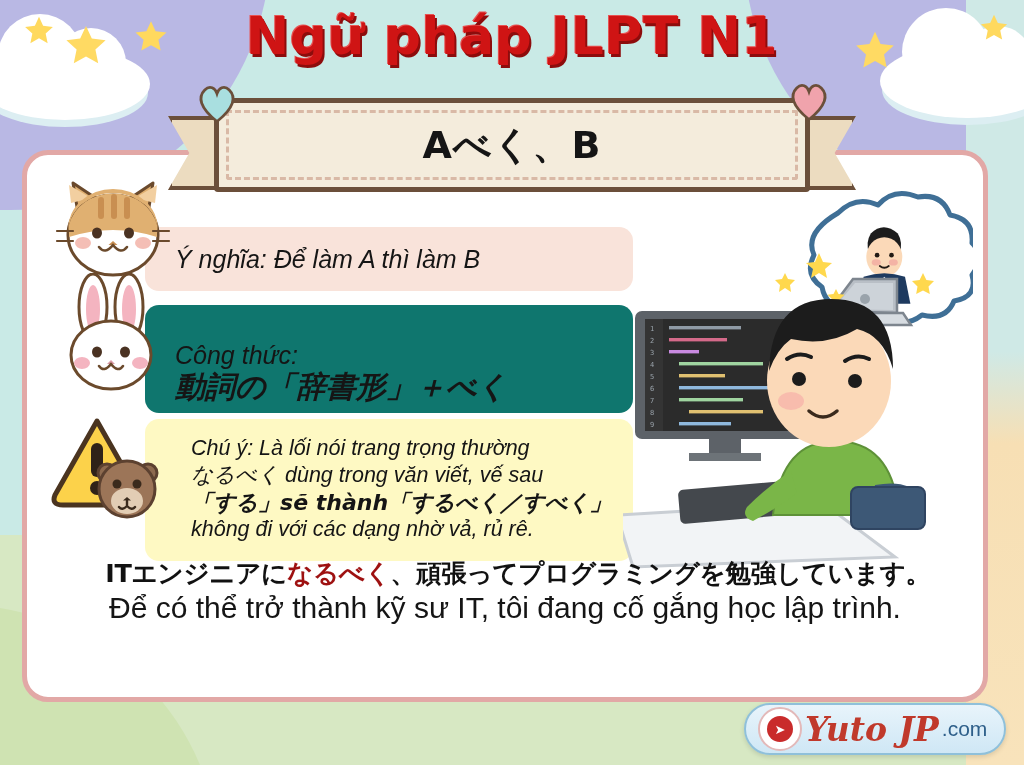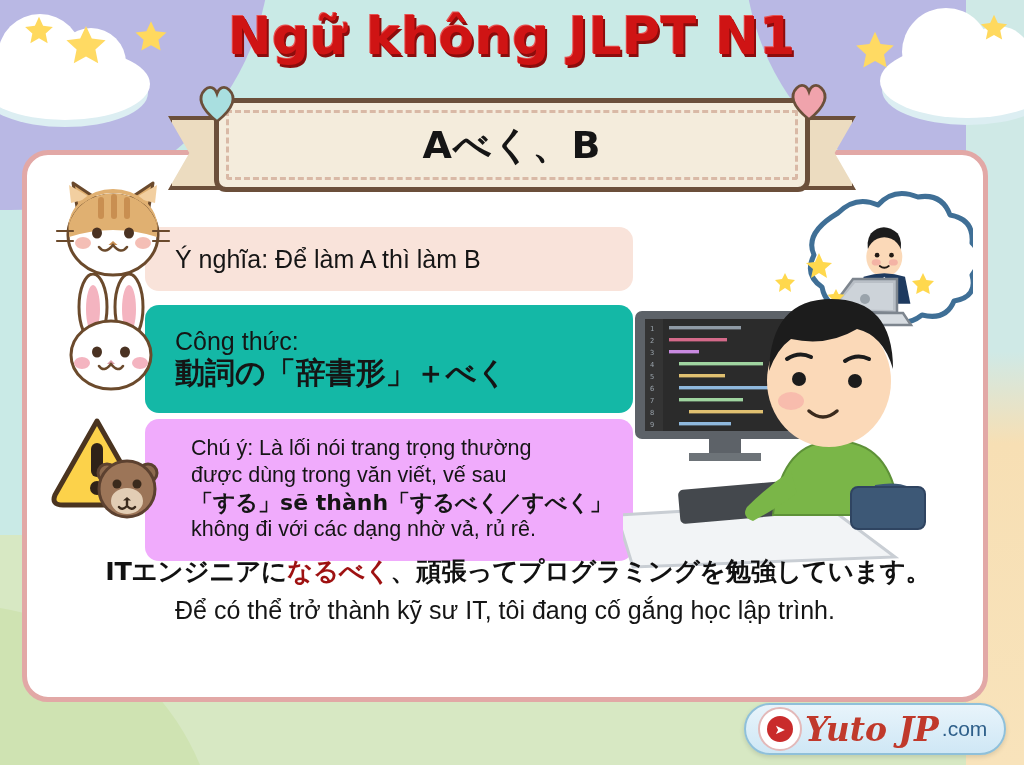--- a/index.html
+++ b/index.html
@@ -35,42 +35,42 @@
     font-family:"DejaVu Sans","Liberation Sans",sans-serif;
   }
 
   
   .ribbon{position:absolute;left:168px;top:98px;width:688px;height:86px;}
   .ribbon-tail{position:absolute;top:18px;width:74px;height:66px;background:#ecdcc0;
                border:4px solid #6b4f3a;}
   .tail-l{left:0;clip-path:polygon(0 0,100% 0,100% 100%,0 100%,26% 50%);}
   .tail-r{right:0;clip-path:polygon(0 0,100% 0,74% 50%,100% 100%,0 100%);}
   .ribbon-main{position:absolute;left:46px;right:46px;top:0;height:84px;
-               background:#f4ecdc;border:5px solid #6b4f3a;border-radius:12px;}
+               background:#f4ecdc;border:5px solid #6b4f3a;border-radius:4px;}
   .ribbon-dash{position:absolute;inset:7px;border:3px dashed #d9b9a6;border-radius:3px;}
   .ribbon-text{position:absolute;inset:0;display:flex;align-items:center;justify-content:center;
                font-size:38px;font-weight:bold;color:#151515;
                font-family:"DejaVu Sans","Liberation Sans",sans-serif;letter-spacing:1px;}
   .heart{position:absolute;width:42px;height:40px;}
   .heart svg{display:block;}
   .heart-l{left:28px;top:-14px;}
   .heart-r{right:26px;top:-16px;}
 
   
   .card{position:absolute;left:22px;top:150px;width:956px;height:542px;
         background:#fff;border:5px solid #e2a8a6;border-radius:26px;}
 
   
   .rows{position:absolute;left:18px;top:58px;width:580px;}
   .row{position:relative;margin-bottom:14px;}
   .row-bar{position:relative;border-radius:14px;padding:8px 18px 8px 130px;min-height:44px;
-           display:flex;flex-direction:column;justify-content:center;}
+           display:flex;flex-direction:column;justify-content:center;font-style:italic;}
   .r-mean{background:#f9e3da;}
-  .r-form{background:#14b8a6;}
-  .r-note{background:#f0abfc;}
+  .r-form{background:#0f766e;justify-content:flex-end;}
+  .r-note{background:#fef9c3;}
   .row-text{font-size:25px;color:#151515;line-height:1.16;}
   .row-text.jp{font-size:30px;font-weight:bold;
                font-family:"DejaVu Sans","Liberation Sans",sans-serif;}
   .note-text{font-size:21.5px;color:#151515;line-height:1.26;}
   .note-text.jp{font-size:22px;font-weight:bold;
                 font-family:"DejaVu Sans","Liberation Sans",sans-serif;}
 
   .mascot{position:absolute;left:8px;z-index:3;}
   .mascot svg{display:block;}
   .m-cat{top:-34px;}
@@ -79,21 +79,21 @@
 
   
   .illus{position:absolute;left:596px;top:30px;width:350px;height:400px;}
   .illus svg{display:block;}
 
   
   .example{position:absolute;left:0;right:0;bottom:72px;text-align:center;}
   .ex-jp{font-size:25.5px;font-weight:bold;color:#111;
          font-family:"DejaVu Sans","Liberation Sans",sans-serif;letter-spacing:-.2px;padding-left:26px;}
   .ex-jp .hl{color:#9e1111;}
-  .ex-vi{font-size:25px;color:#151515;margin-top:7px;}
+  .ex-vi{font-size:30px;color:#151515;}
 
   
   .logo{position:absolute;right:18px;bottom:10px;width:262px;height:52px;
         background:linear-gradient(180deg,#e8f4fb 0%,#cfe7f5 100%);
         border:2px solid #8fc0da;border-radius:26px;
         display:flex;align-items:center;padding-left:12px;box-sizing:border-box;
         box-shadow:0 2px 5px rgba(0,0,0,.13);}
   .logo-mark{width:40px;height:40px;border-radius:50%;background:#fff;
              border:2px solid #e3b9b9;display:flex;align-items:center;justify-content:center;}
   .logo-mark i{width:26px;height:26px;border-radius:50%;background:#c92b2b;
@@ -143,21 +143,21 @@
     <svg width="46" height="46" viewBox="0 0 24 24">
         <path d="M12 2l2.9 6.3 6.9.8-5.1 4.7 1.4 6.8L12 17.2 5.9 20.6l1.4-6.8L2.2 9.1l6.9-.8z" fill="#ffda63"></path>
       </svg>
   </div>
   <div class="star" style="left:978px;top:12px;">
     <svg width="32" height="32" viewBox="0 0 24 24">
         <path d="M12 2l2.9 6.3 6.9.8-5.1 4.7 1.4 6.8L12 17.2 5.9 20.6l1.4-6.8L2.2 9.1l6.9-.8z" fill="#ffd95e"></path>
       </svg>
   </div>
 
-  <div class="title">Ngữ không JLPT N1</div>
+  <div class="title">Ngữ pháp JLPT N1</div>
 
   <div class="card">
 
     <div class="rows">
 
       <div class="row" style="height:72px;">
         <div class="mascot m-cat">
           <svg width="120" height="104" viewBox="0 0 120 104">
             <path d="M24 28 L20 4 L44 20 Z" fill="#e0b071" stroke="#6b4a2c" stroke-width="3" stroke-linejoin="round"></path>
             <path d="M96 28 L100 4 L76 20 Z" fill="#e0b071" stroke="#6b4a2c" stroke-width="3" stroke-linejoin="round"></path>
@@ -216,21 +216,21 @@
             <circle cx="76" cy="76" r="28" fill="#9c7558" stroke="#5c4130" stroke-width="3"></circle>
             <ellipse cx="76" cy="88" rx="16" ry="13" fill="#e2cdb4"></ellipse>
             <circle cx="66" cy="71" r="4.5" fill="#3a2a1c"></circle>
             <circle cx="86" cy="71" r="4.5" fill="#3a2a1c"></circle>
             <path d="M76 84 l-4 3.5 h8 z" fill="#3a2a1c"></path>
             <path d="M76 88 v5 M76 93 q-5 5 -8 1 M76 93 q5 5 8 1" stroke="#3a2a1c" stroke-width="2.4" fill="none" stroke-linecap="round"></path>
           </svg>
         </div>
         <div class="row-bar r-note" style="position:absolute;left:100px;top:0;right:-8px;height:128px;padding-left:46px;padding-top:6px;">
           <div class="note-text">Chú ý: Là lối nói trang trọng thường</div>
-          <div class="note-text">được dùng trong văn viết, vế sau</div>
+          <div class="note-text">なるべく dùng trong văn viết, vế sau</div>
           <div class="note-text jp">「する」sẽ thành「するべく／すべく」</div>
           <div class="note-text">không đi với các dạng nhờ vả, rủ rê.</div>
         </div>
       </div>
     </div>
 
     <div class="illus">
       <svg width="350" height="400" viewBox="0 0 350 400">
 
         <g>

